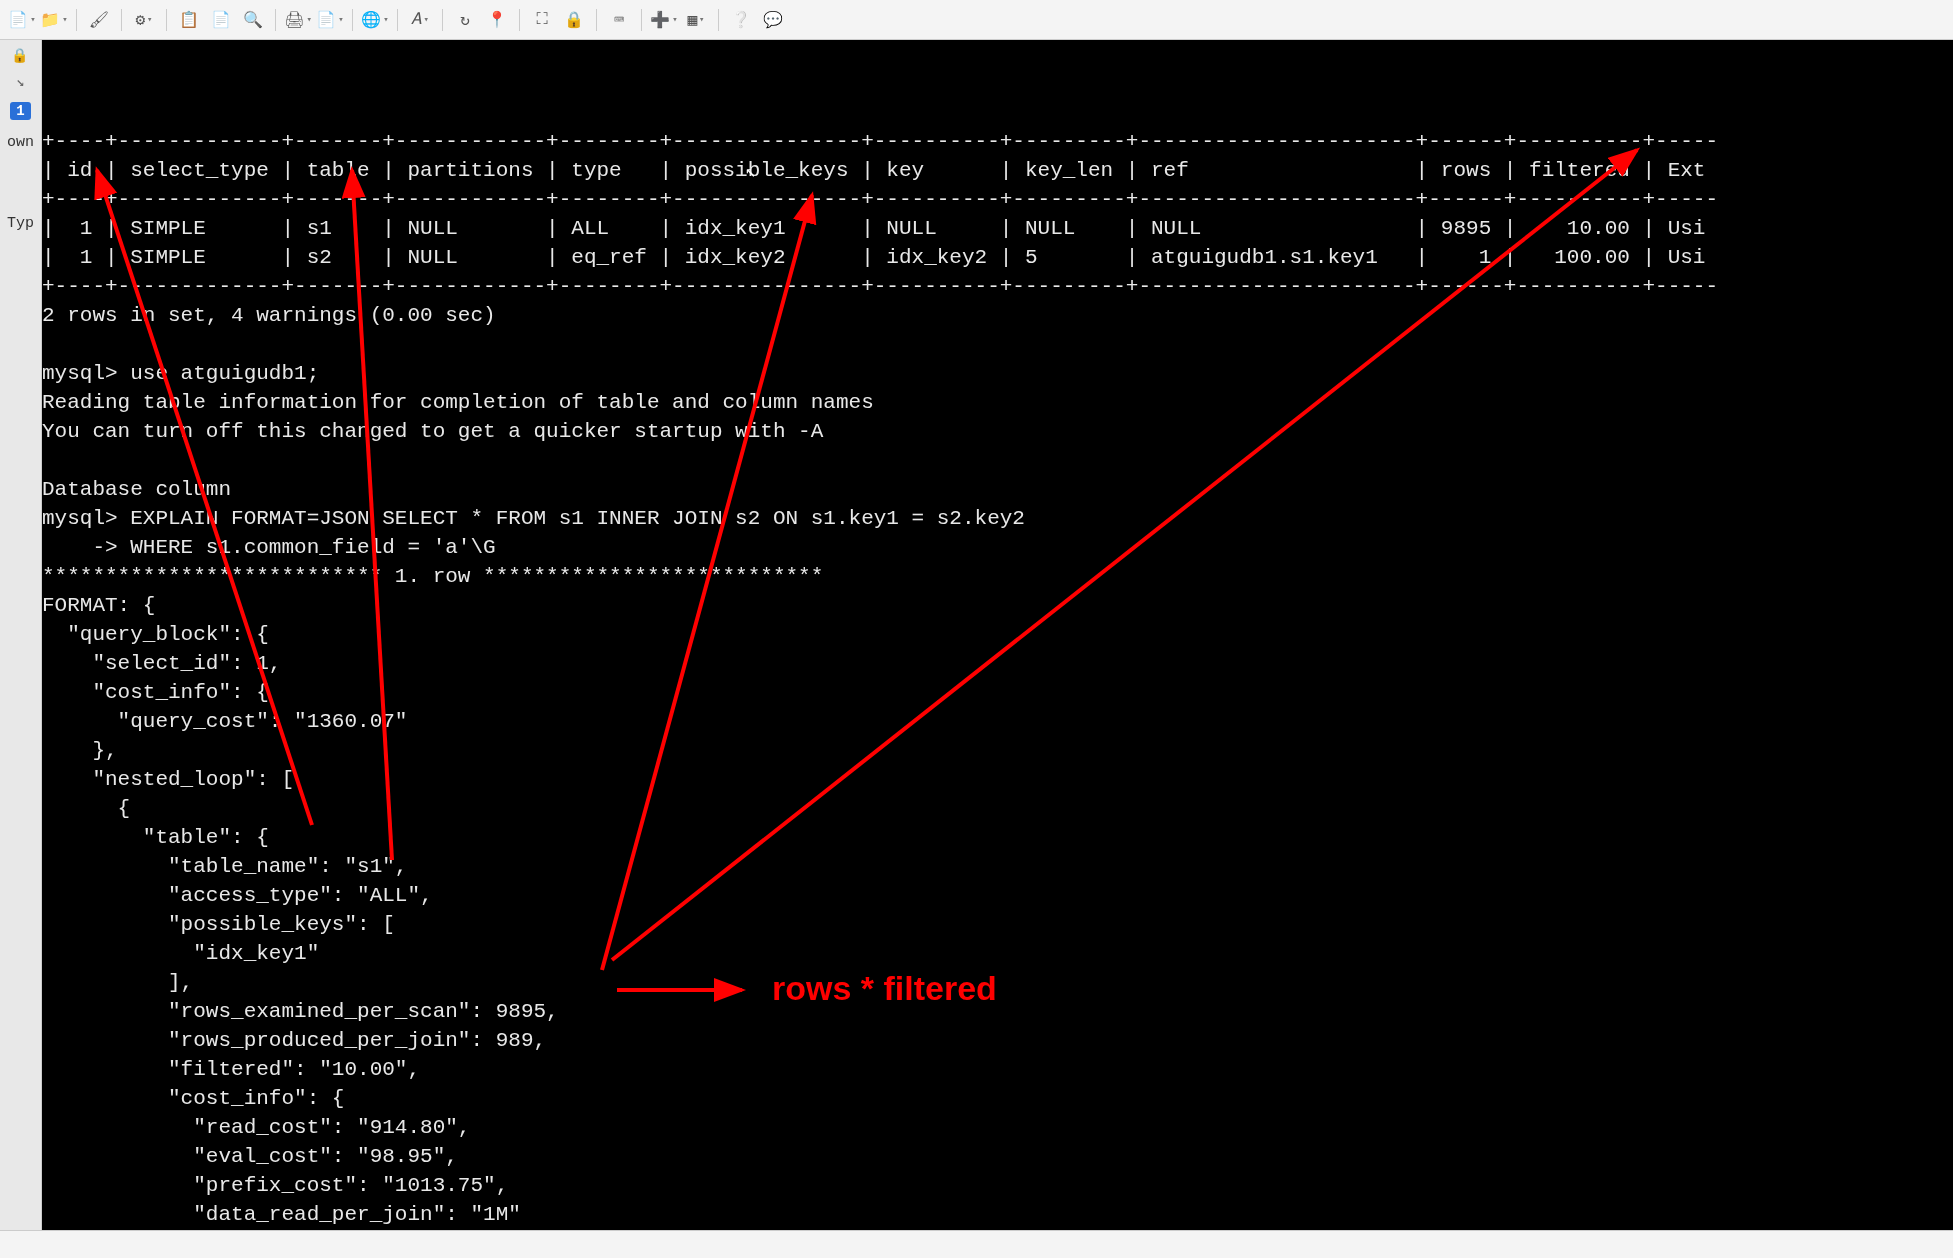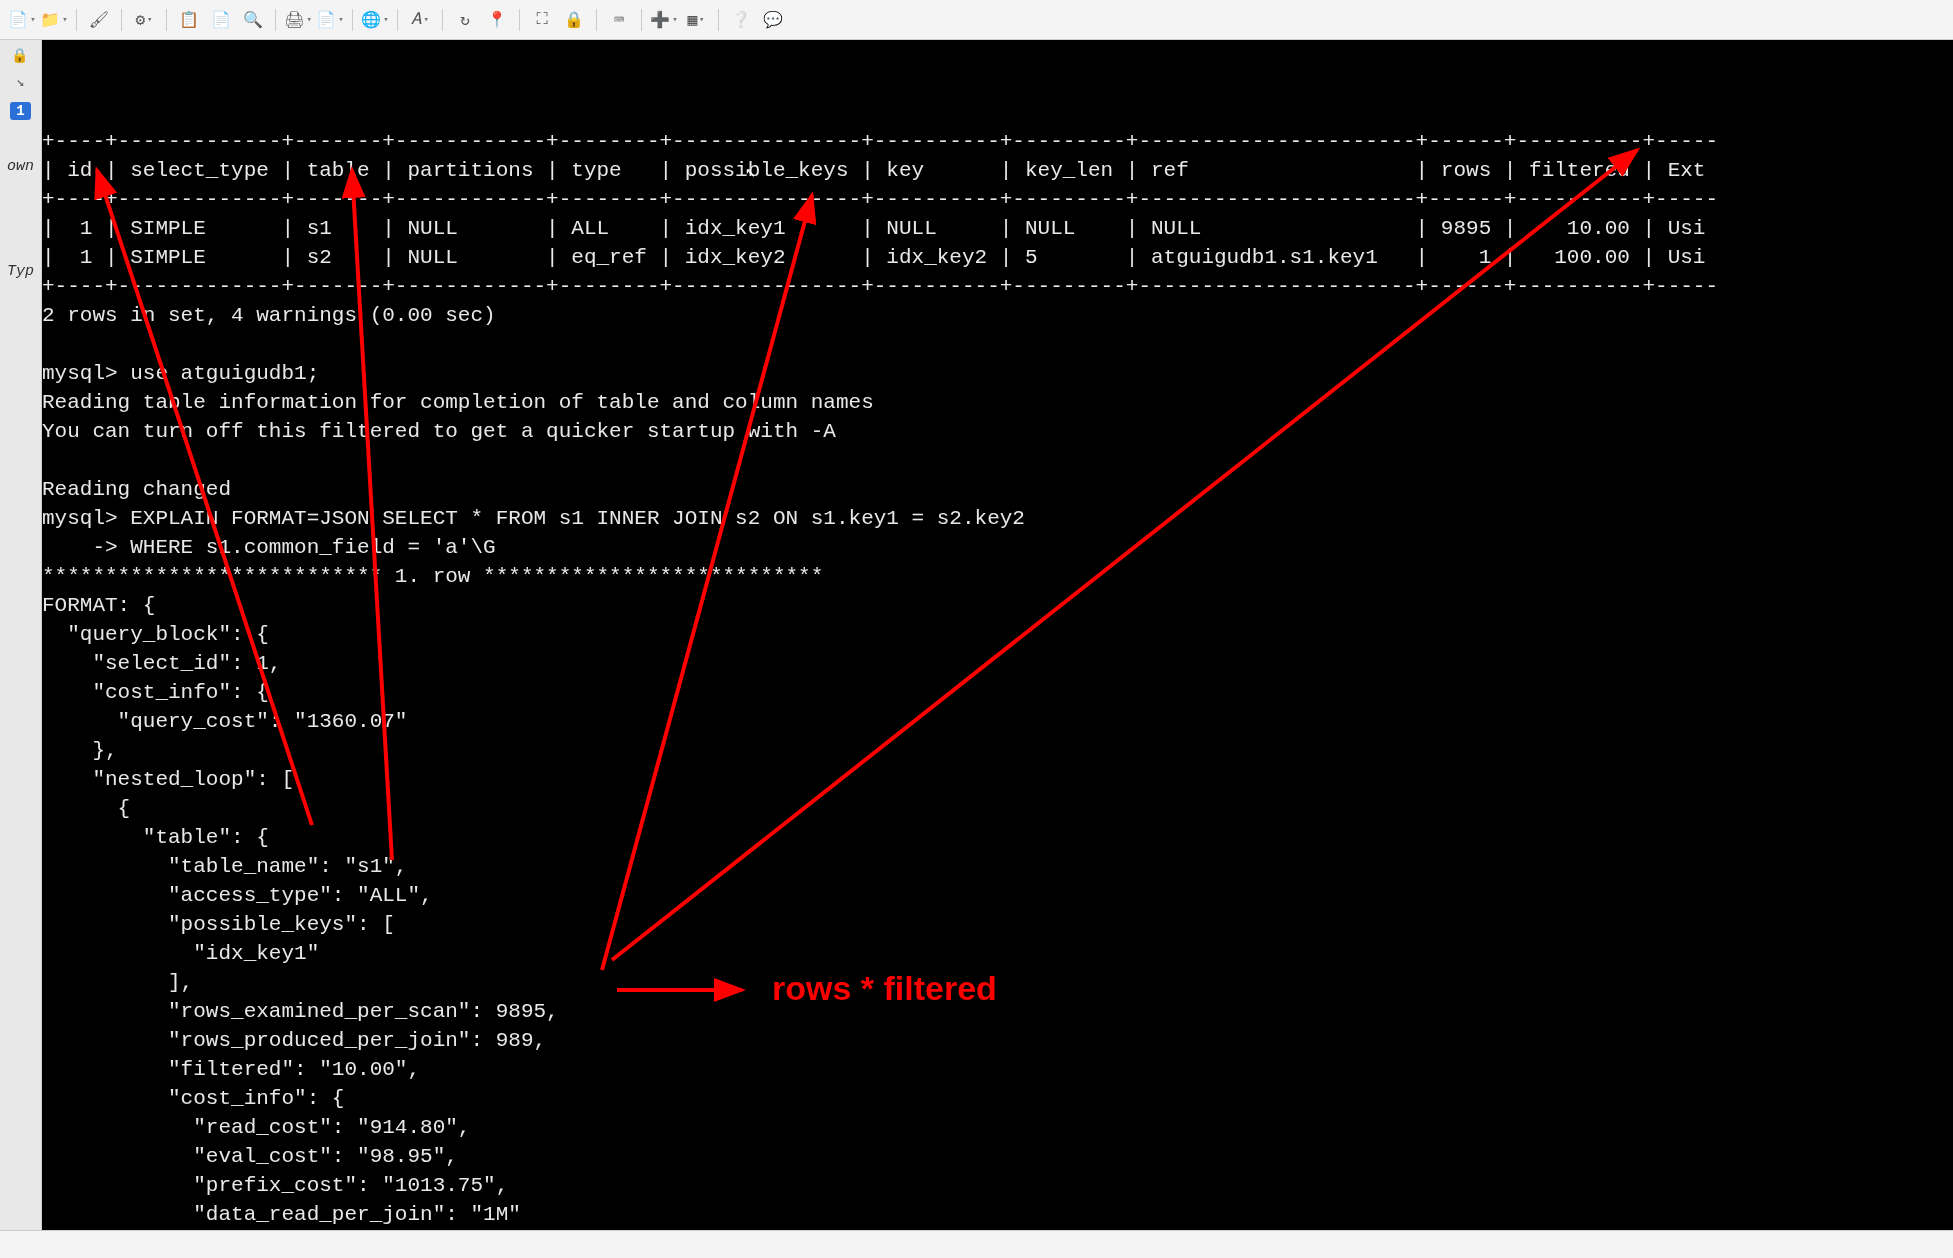--- a/index.html
+++ b/index.html
@@ -76,23 +76,22 @@
   border-radius: 3px;
   padding: 2px 6px;
   font-size: 14px;
   font-weight: bold;
   margin-top: 6px;
   line-height: 1;
 }
 .gutter-text {
   font-size: 15px;
   color: #333;
-  margin-top: 34px;
+  margin-top: 10px;
   white-space: nowrap;
-  font-style: italic;
 }
 .terminal {
   flex: 1;
   background: #000;
   color: #e8e8e8;
   font-size: 21px;
   line-height: 29px;
   white-space: pre;
   overflow: hidden;
   position: relative;
@@ -188,23 +187,23 @@
 <span>+----+-------------+-------+------------+--------+---------------+----------+---------+----------------------+------+----------+-----</span>
 <span>| id | select_type | table | partitions | type   | possible_keys | key      | key_len | ref                  | rows | filtered | Ext</span>
 <span>+----+-------------+-------+------------+--------+---------------+----------+---------+----------------------+------+----------+-----</span>
 <span>|  1 | SIMPLE      | s1    | NULL       | ALL    | idx_key1      | NULL     | NULL    | NULL                 | 9895 |    10.00 | Usi</span>
 <span>|  1 | SIMPLE      | s2    | NULL       | eq_ref | idx_key2      | idx_key2 | 5       | atguigudb1.s1.key1   |    1 |   100.00 | Usi</span>
 <span>+----+-------------+-------+------------+--------+---------------+----------+---------+----------------------+------+----------+-----</span>
 <span>2 rows in set, 4 warnings (0.00 sec)</span>
 <span></span>
 <span>mysql&gt; use atguigudb1;</span>
 <span>Reading table information for completion of table and column names</span>
-<span>You can turn off this filtered to get a quicker startup with -A</span>
+<span>You can turn off this changed to get a quicker startup with -A</span>
 <span></span>
-<span>Reading changed</span>
+<span>Database column</span>
 <span>mysql&gt; EXPLAIN FORMAT=JSON SELECT * FROM s1 INNER JOIN s2 ON s1.key1 = s2.key2</span>
 <span>    -&gt; WHERE s1.common_field = 'a'\G</span>
 <span>*************************** 1. row ***************************</span>
 <span>FORMAT: {</span>
 <span>  "query_block": {</span>
 <span>    "select_id": 1,</span>
 <span>    "cost_info": {</span>
 <span>      "query_cost": "1360.07"</span>
 <span>    },</span>
 <span>    "nested_loop": [</span>

